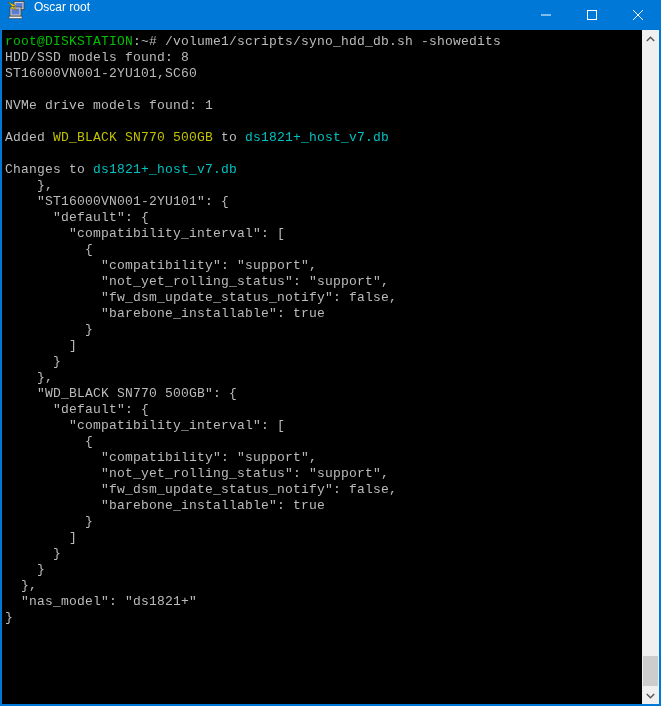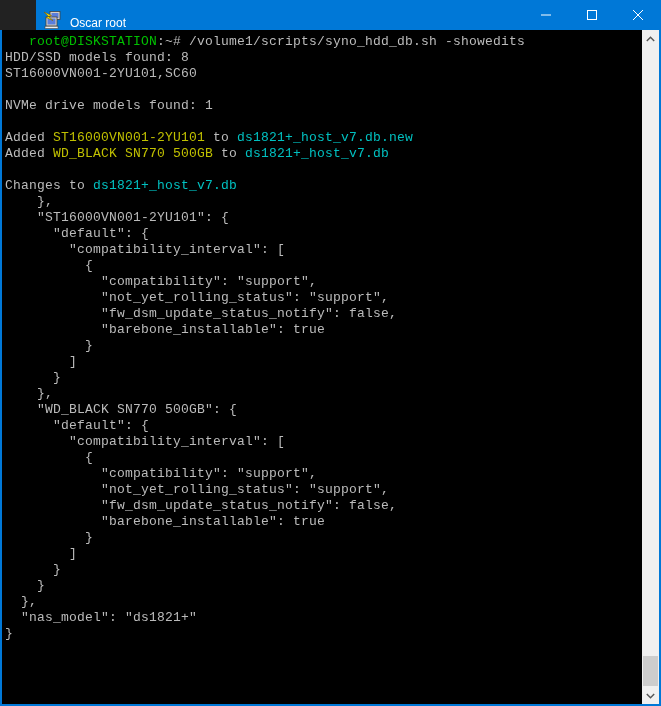--- a/index.html
+++ b/index.html
@@ -5,44 +5,43 @@
   * { margin:0; padding:0; box-sizing:border-box; }
   html,body { background:#222; }
   .window {
     width:661px; height:706px;
     display:flex; flex-direction:column;
     font-family:"Liberation Sans", sans-serif;
     position:relative;
   }
   .titlebar {
     height:30px; background:var(--titlebar,#0078d7);
-    display:flex; align-items:flex-end;
+    display:flex; align-items:flex-start;
     flex:0 0 30px;
-    margin-left:36px;
   }
   .app-icon { width:20px; height:20px; margin-left:6px; display:flex; align-items:center; justify-content:center; }
   .title { color:#ffffff; font-size:12px; margin-left:8px; white-space:nowrap; }
   .caption-buttons { margin-left:auto; display:flex; height:100%; }
   .cap-btn { width:46px; height:100%; display:flex; align-items:center; justify-content:center; }
   .body-wrap {
     flex:1; display:flex;
     border:2px solid var(--titlebar,#0078d7); border-top:none;
     background:var(--background,#000);
     overflow:hidden;
   }
   .terminal {
     flex:1; position:relative; overflow:hidden;
     background:var(--background,#000);
     padding:4px 0 0 3px;
     font-family:"Liberation Mono","DejaVu Sans Mono",monospace;
     font-size:13px; line-height:16px; letter-spacing:0.2px;
   }
   .term-line { white-space:pre; height:16px; color:var(--foreground,#bbb); }
   .c-fg     { color:var(--foreground,#bbbbbb);text-align:right; }
-  .c-green  { color:var(--green,#00c000);margin-left:24px; }
+  .c-green  { color:var(--green,#00c000); }
   .c-yellow { color:var(--yellow,#c0c000); }
   .c-cyan   { color:var(--cyan,#00c0c0); }
   .scrollbar {
     flex:0 0 17px; width:17px; background:#f0f0f0; position:relative;
   }
   .sb-arrow { position:absolute; left:0; width:17px; height:17px; display:flex; align-items:center; justify-content:center; }
   .sb-up { top:0; }
   .sb-down { bottom:0; }
   .sb-thumb { position:absolute; left:1px; right:1px; top:626px; height:30px; background:#cdcdcd; }
 </style>
@@ -85,21 +84,20 @@
 
   <div class="body-wrap">
     <div class="terminal">
       <div id="term-lines">
           <div class="term-line"><span class="c-green">root@DISKSTATION</span><span class="c-fg">:~# /volume1/scripts/syno_hdd_db.sh -showedits</span></div>
           <div class="term-line"><span class="c-fg">HDD/SSD models found: 8</span></div>
           <div class="term-line"><span class="c-fg">ST16000VN001-2YU101,SC60</span></div>
           <div class="term-line"> </div>
           <div class="term-line"><span class="c-fg">NVMe drive models found: 1</span></div>
           <div class="term-line"> </div>
-          <div class="term-line"><span class="c-fg">Added </span><span class="c-yellow">ST16000VN001-2YU101</span><span class="c-fg"> to </span><span class="c-cyan">ds1821+_host_v7.db.new</span></div>
           <div class="term-line"><span class="c-fg">Added </span><span class="c-yellow">WD_BLACK SN770 500GB</span><span class="c-fg"> to </span><span class="c-cyan">ds1821+_host_v7.db</span></div>
           <div class="term-line"> </div>
           <div class="term-line"><span class="c-fg">Changes to </span><span class="c-cyan">ds1821+_host_v7.db</span></div>
           <div class="term-line"><span class="c-fg">    },</span></div>
           <div class="term-line"><span class="c-fg">    "ST16000VN001-2YU101": {</span></div>
           <div class="term-line"><span class="c-fg">      "default": {</span></div>
           <div class="term-line"><span class="c-fg">        "compatibility_interval": [</span></div>
           <div class="term-line"><span class="c-fg">          {</span></div>
           <div class="term-line"><span class="c-fg">            "compatibility": "support",</span></div>
           <div class="term-line"><span class="c-fg">            "not_yet_rolling_status": "support",</span></div>

